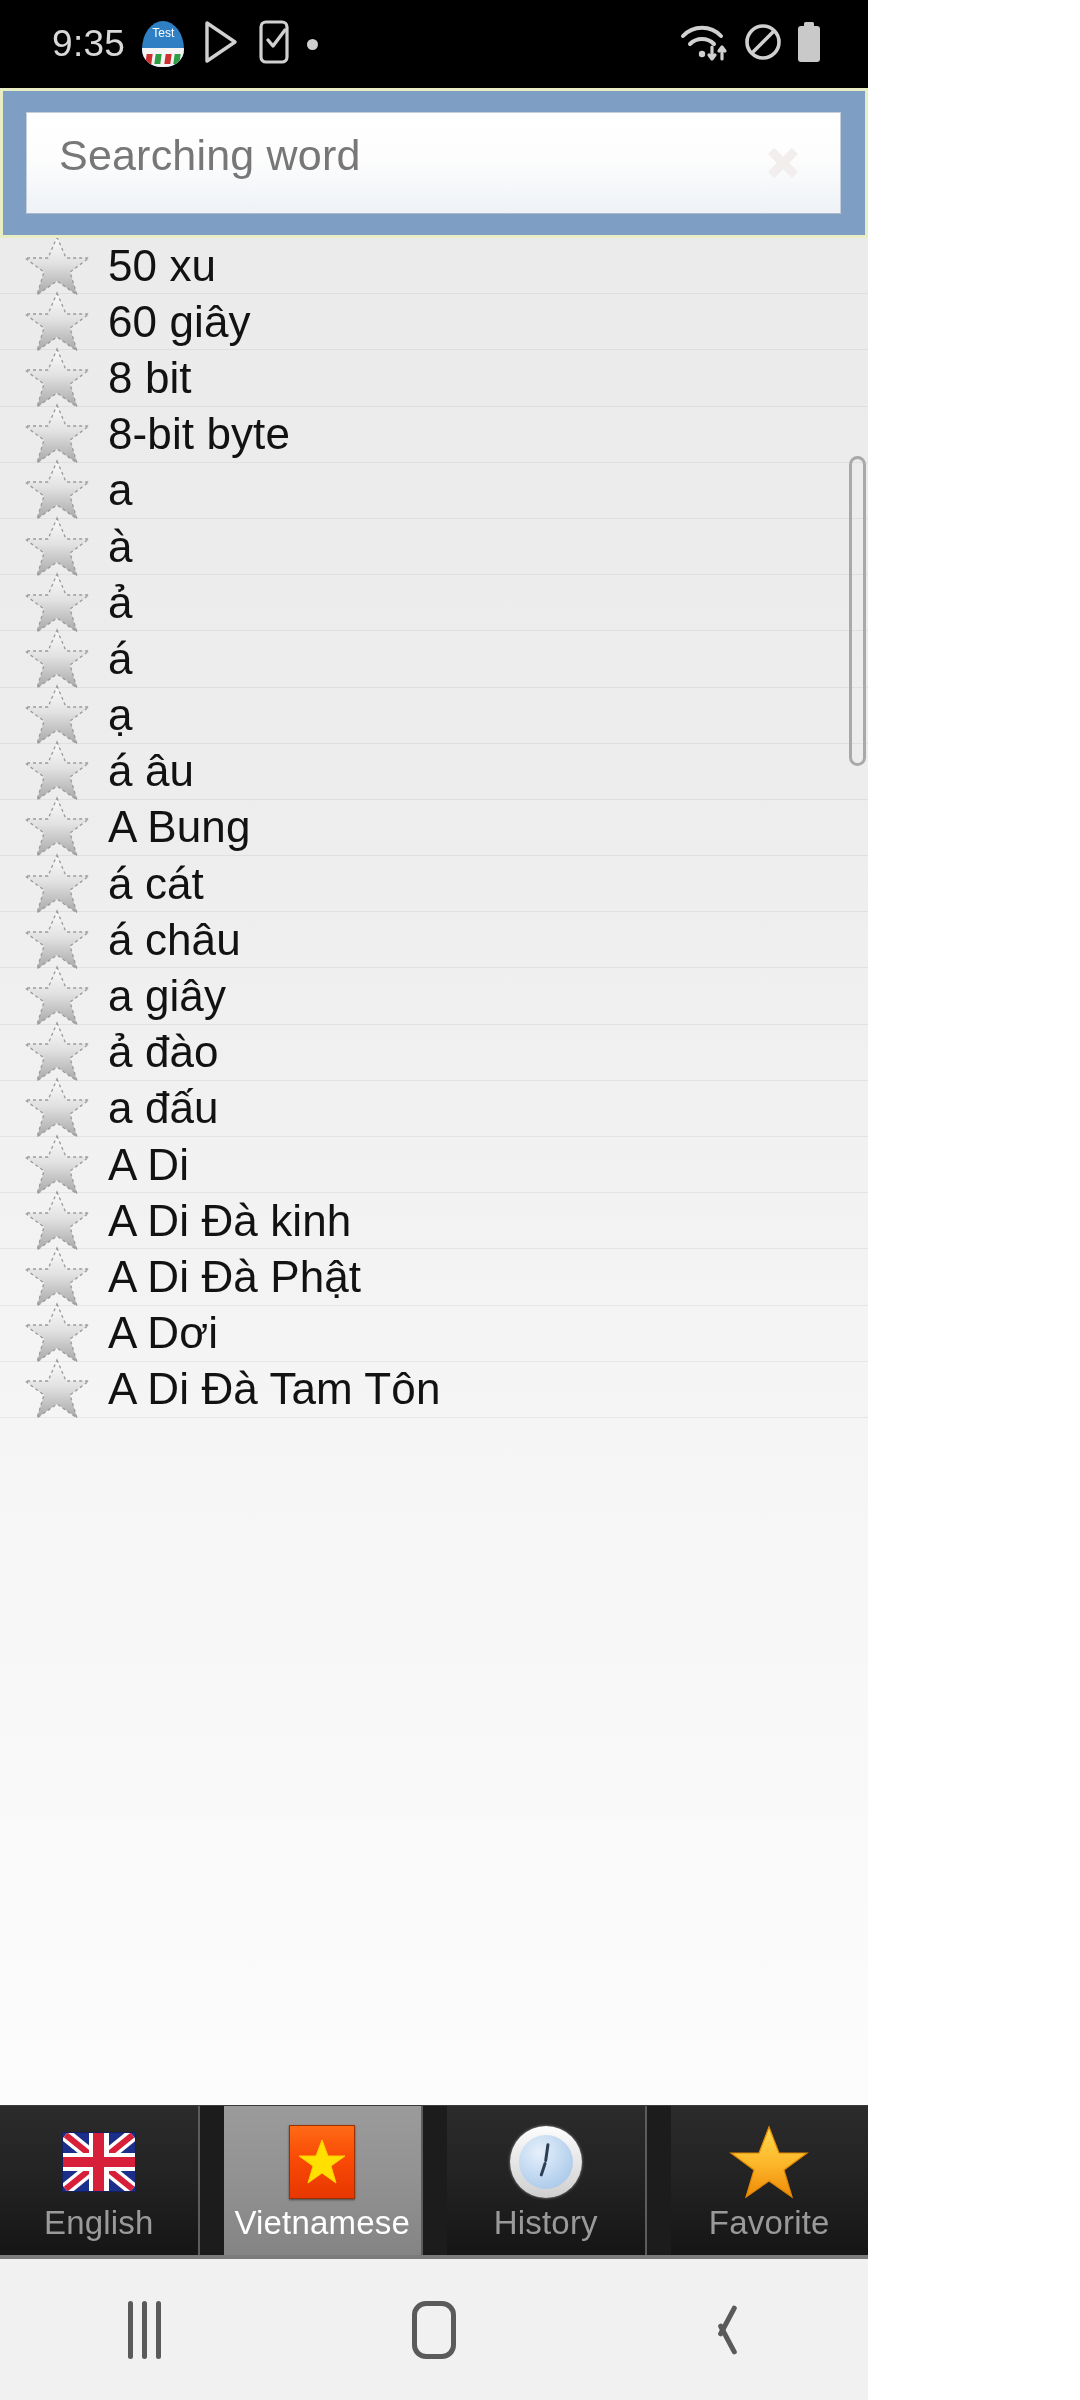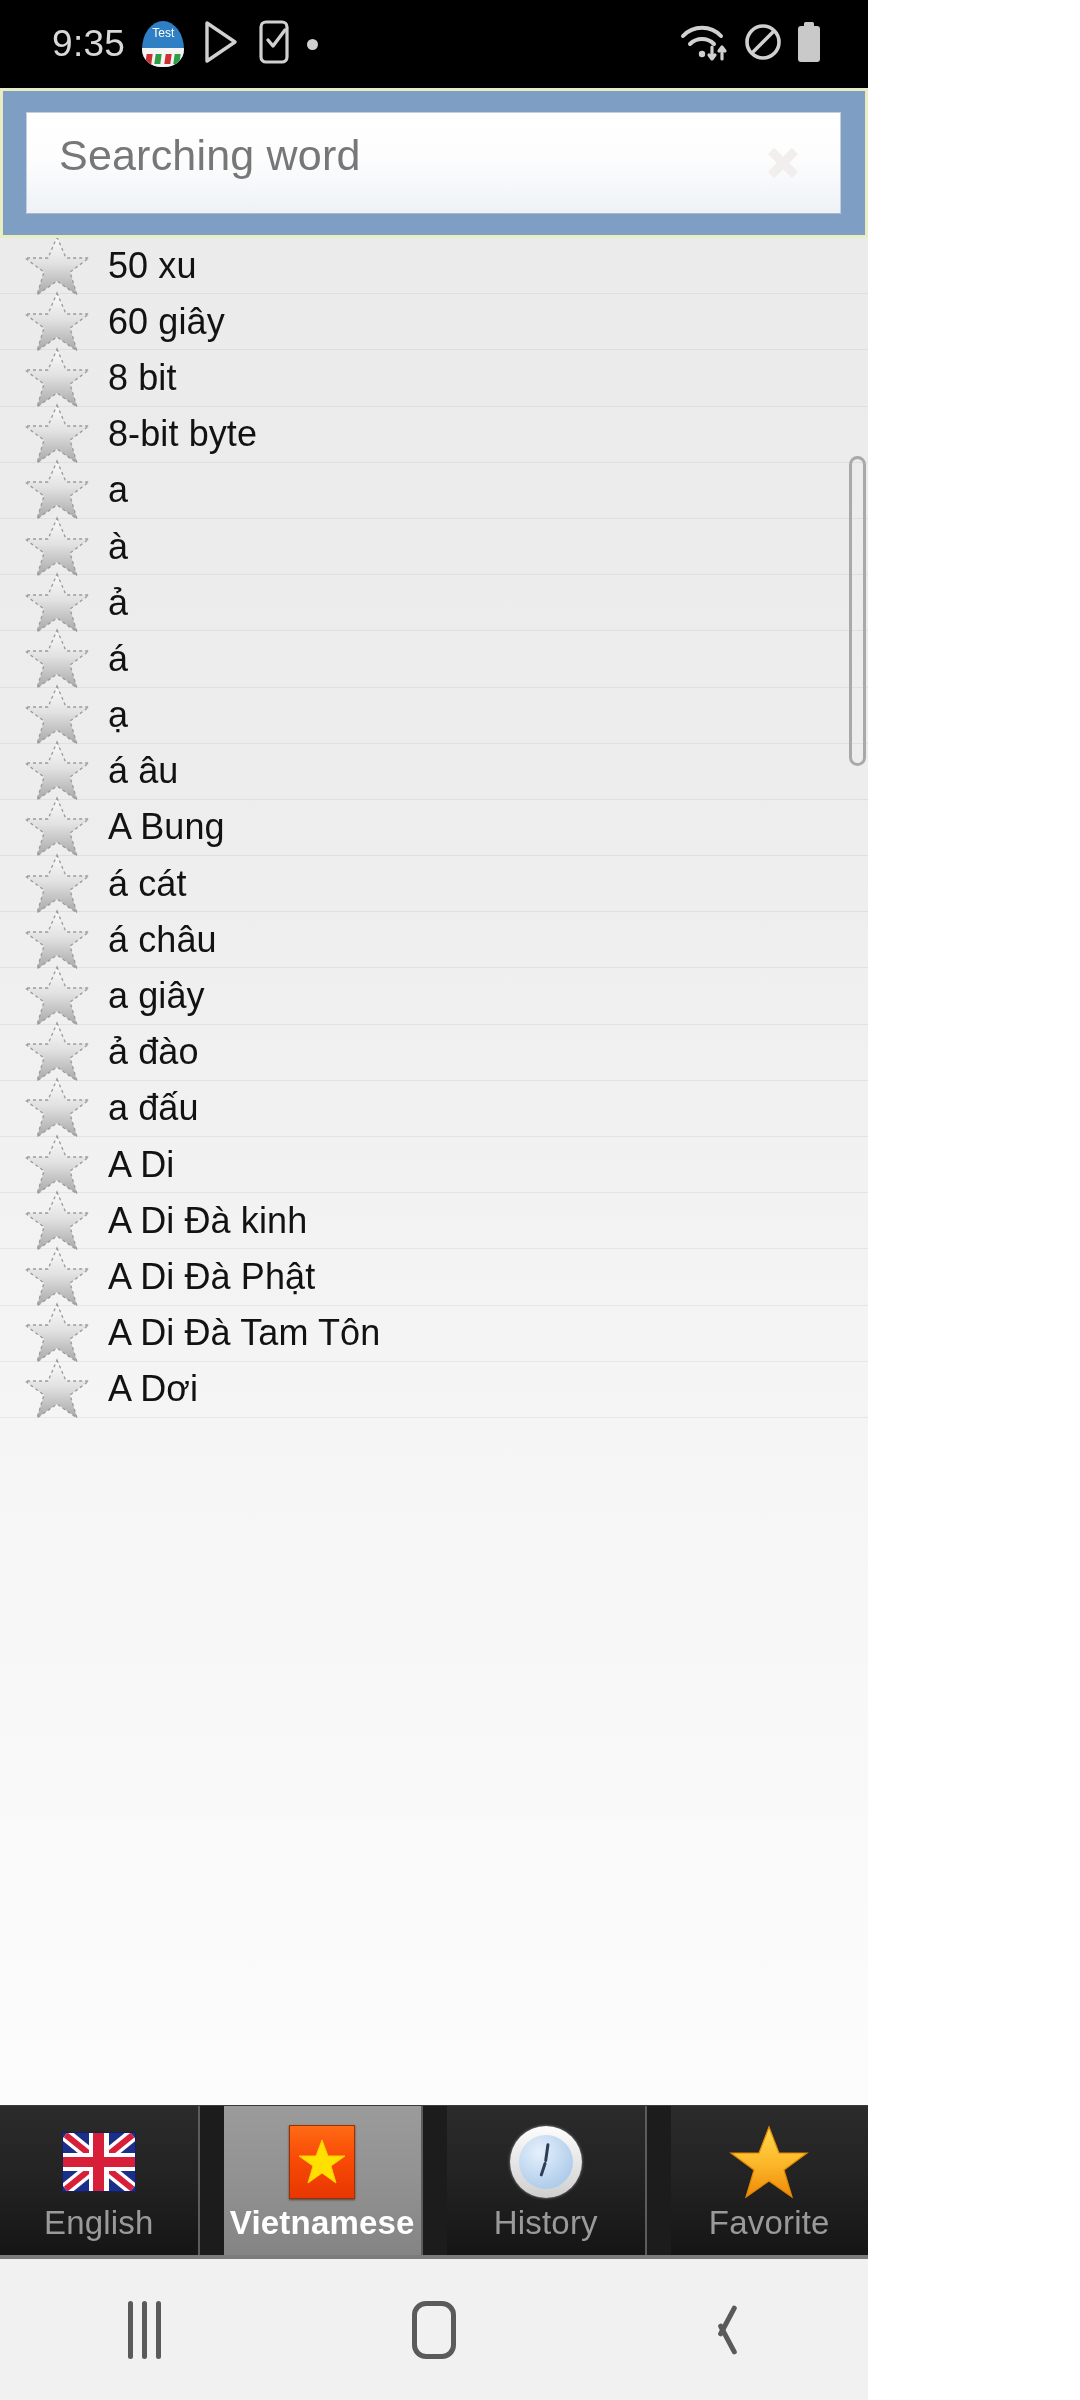--- a/index.html
+++ b/index.html
@@ -104,21 +104,21 @@
     display:flex; align-items:center;
     border-bottom:1px solid rgba(0,0,0,.055);
     padding-left:20px;
   }
   .star{
     width:74px;height:70px; flex:0 0 74px; margin-right:14px;
     position:relative;
   }
   .star svg{ display:block; width:74px;height:70px; }
   .rowlabel{
-    font-size:36px; color:#121212; letter-spacing:.1px;
+    font-size:44px; color:#121212; letter-spacing:.1px;
     line-height:1; white-space:nowrap;
   }
   
   .scrollthumb{
     position:absolute; right:2px; top:218px;
     width:17px; height:310px;
     border:3px solid #a9a9a9; border-radius:9px;
     background:transparent;
   }
 
@@ -132,21 +132,20 @@
   .tab{
     flex:1 1 0; position:relative;
     display:flex; flex-direction:column; align-items:center; justify-content:center;
     background:linear-gradient(#2b2b2b 0%, #232323 48%, #151515 100%);
     border-right:2px solid #5c5c5c;
     padding-top:6px;
   }
   .tab:last-child{ border-right:none; }
   .tab.selected{
     background:linear-gradient(#9b9b9b 0%, #929292 48%, #848484 100%);
-    font-weight:bold;
   }
   .tab .ticon{ height:72px; display:flex; align-items:center; justify-content:center; margin-bottom:6px;}
   .tab .tlabel{ font-size:33px; color:#9a9a9a; letter-spacing:.2px; }
   .tab.selected .tlabel{ color:#ffffff; }
 
   
   .ukflag{ width:74px;height:60px; position:relative; overflow:hidden; border:1px solid #13205e; }
   .ukflag .bg{ position:absolute;inset:0;background:#1b2f8a; }
   .ukflag i{ position:absolute; }
   .ukflag .dW1{ width:120%;height:13px;background:#fff;top:50%;left:-10%;transform-origin:center;transform:translateY(-50%) rotate(39deg); }
@@ -554,36 +553,36 @@
   <defs>
     <linearGradient id="sg" x1="0" y1="0" x2="0" y2="1">
       <stop offset="0%" stop-color="#fbfbfb"></stop>
       <stop offset="45%" stop-color="#e2e2e2"></stop>
       <stop offset="100%" stop-color="#a8a8a8"></stop>
     </linearGradient>
   </defs>
   <polygon points="37,6 46,27 69,27 50,41 57,64 37,50 17,64 24,41 5,27 28,27" fill="url(#sg)" stroke="#9a9a9a" stroke-width="1.3" stroke-dasharray="3 3"></polygon>
 </svg>
           </span>
+          <span class="rowlabel">A Dơi</span>
+        </div>
+        <div class="row">
+          <span class="star">
+            <svg viewBox="0 0 74 70">
+  <defs>
+    <linearGradient id="sg" x1="0" y1="0" x2="0" y2="1">
+      <stop offset="0%" stop-color="#fbfbfb"></stop>
+      <stop offset="45%" stop-color="#e2e2e2"></stop>
+      <stop offset="100%" stop-color="#a8a8a8"></stop>
+    </linearGradient>
+  </defs>
+  <polygon points="37,6 46,27 69,27 50,41 57,64 37,50 17,64 24,41 5,27 28,27" fill="url(#sg)" stroke="#9a9a9a" stroke-width="1.3" stroke-dasharray="3 3"></polygon>
+</svg>
+          </span>
           <span class="rowlabel">A Di Đà Tam Tôn</span>
-        </div>
-        <div class="row">
-          <span class="star">
-            <svg viewBox="0 0 74 70">
-  <defs>
-    <linearGradient id="sg" x1="0" y1="0" x2="0" y2="1">
-      <stop offset="0%" stop-color="#fbfbfb"></stop>
-      <stop offset="45%" stop-color="#e2e2e2"></stop>
-      <stop offset="100%" stop-color="#a8a8a8"></stop>
-    </linearGradient>
-  </defs>
-  <polygon points="37,6 46,27 69,27 50,41 57,64 37,50 17,64 24,41 5,27 28,27" fill="url(#sg)" stroke="#9a9a9a" stroke-width="1.3" stroke-dasharray="3 3"></polygon>
-</svg>
-          </span>
-          <span class="rowlabel">A Dơi</span>
         </div>
       </div>
     <div class="scrollthumb"></div>
   </div>
 
   <div class="tabbar">
 
     <div class="tab">
       <span class="ticon">
         <span class="ukflag">

